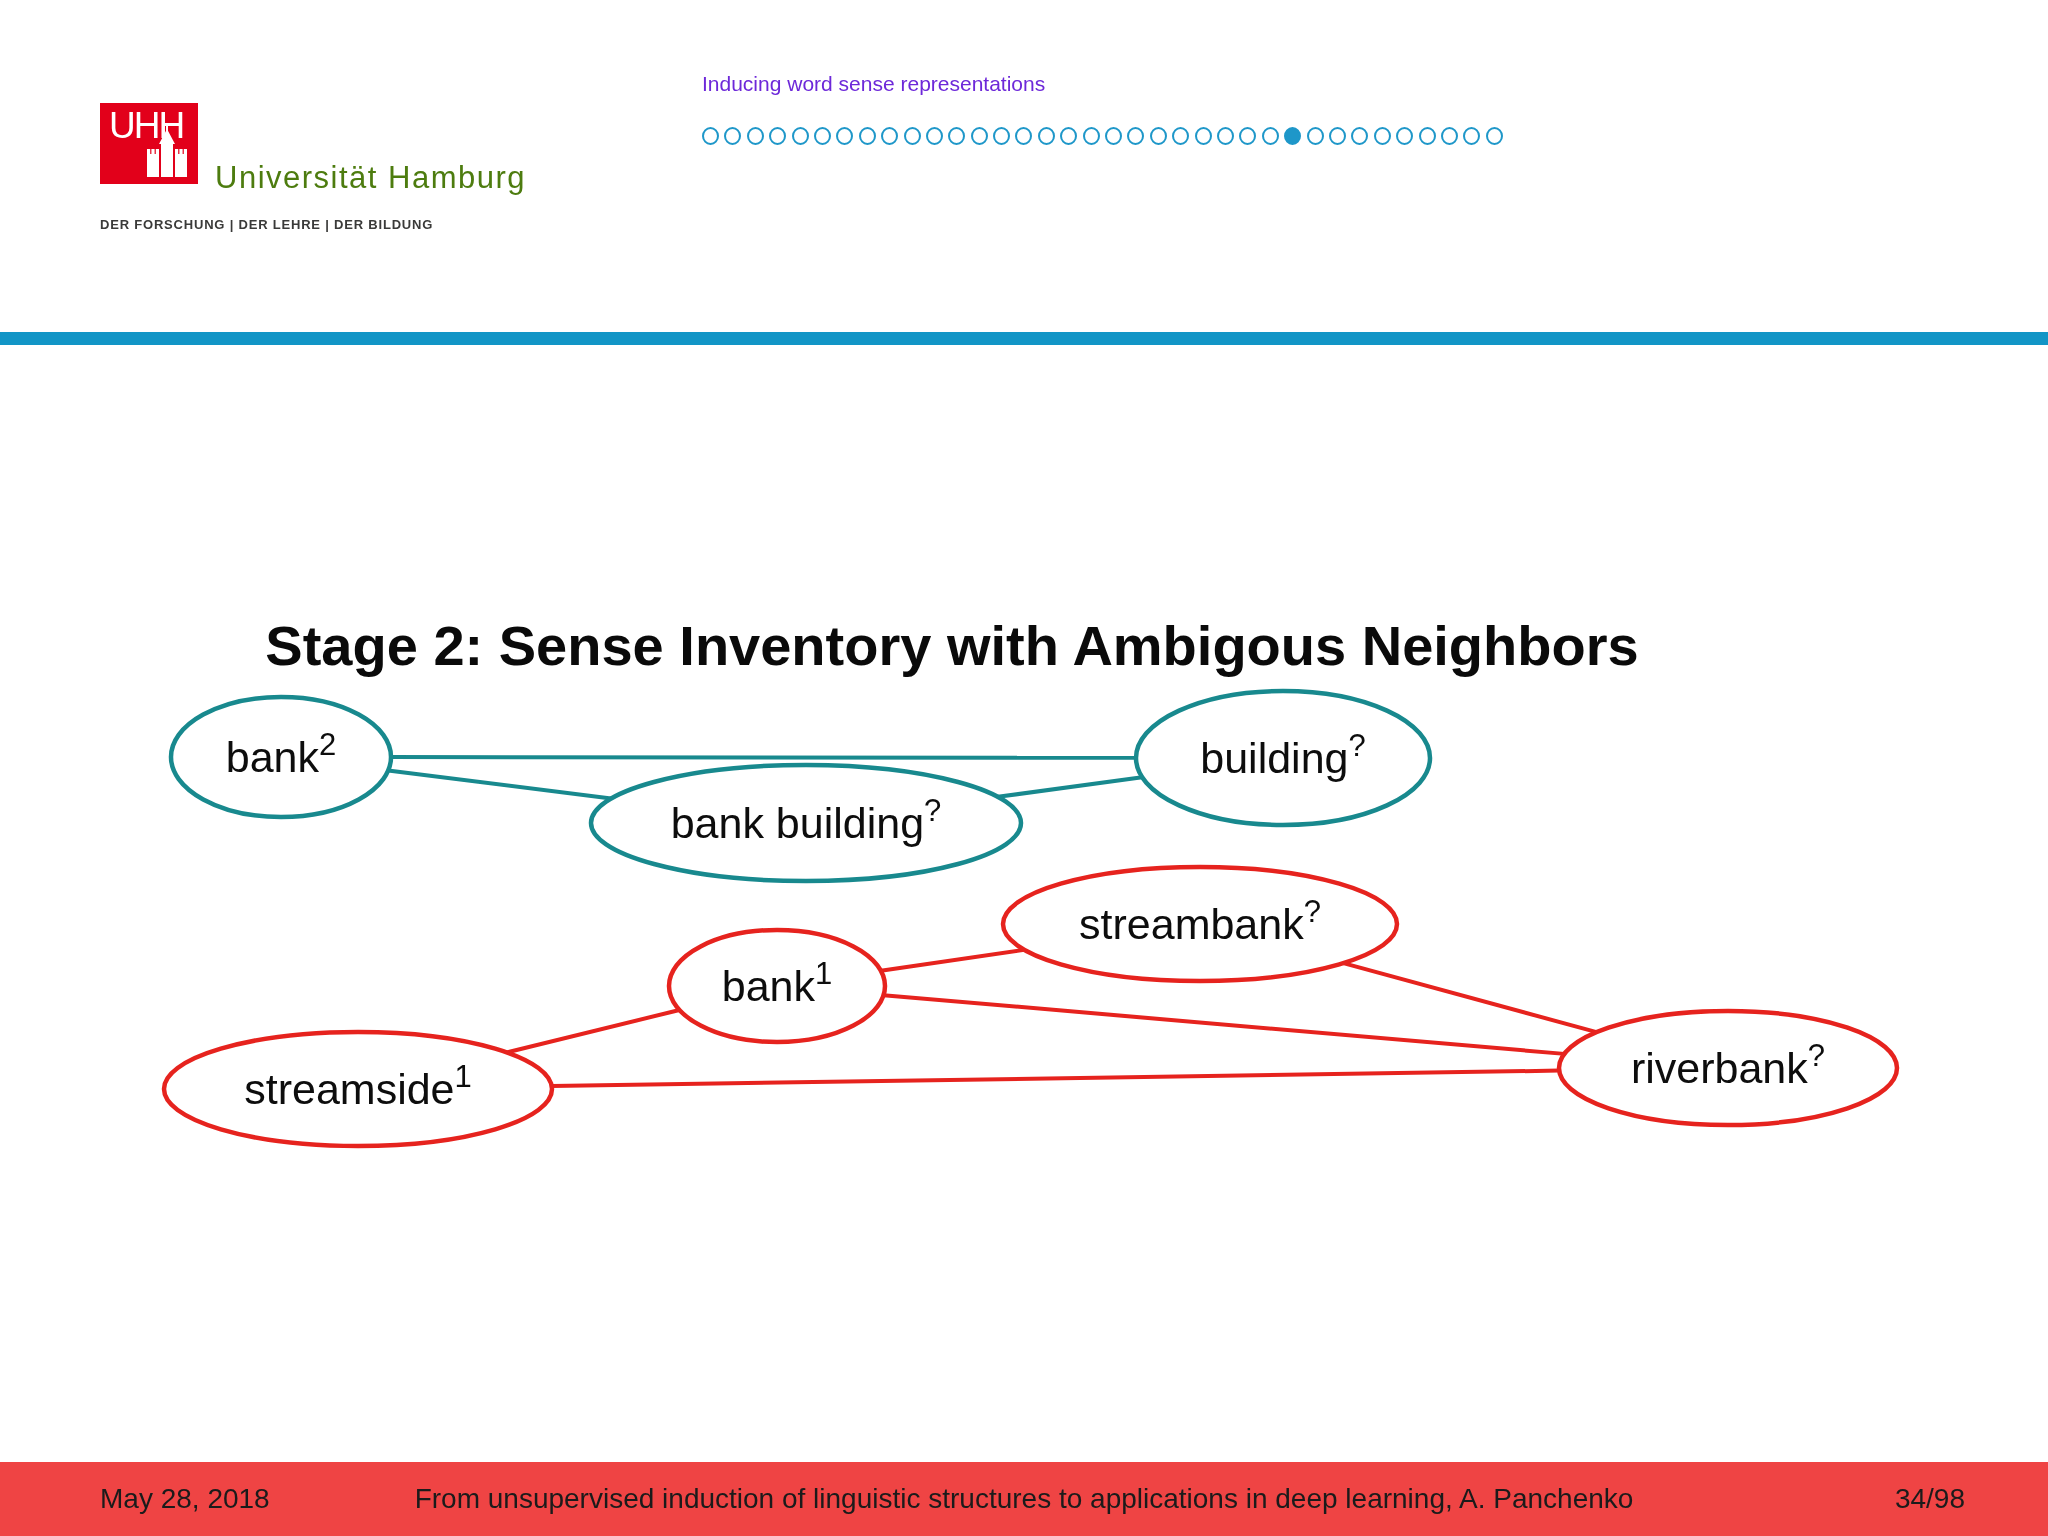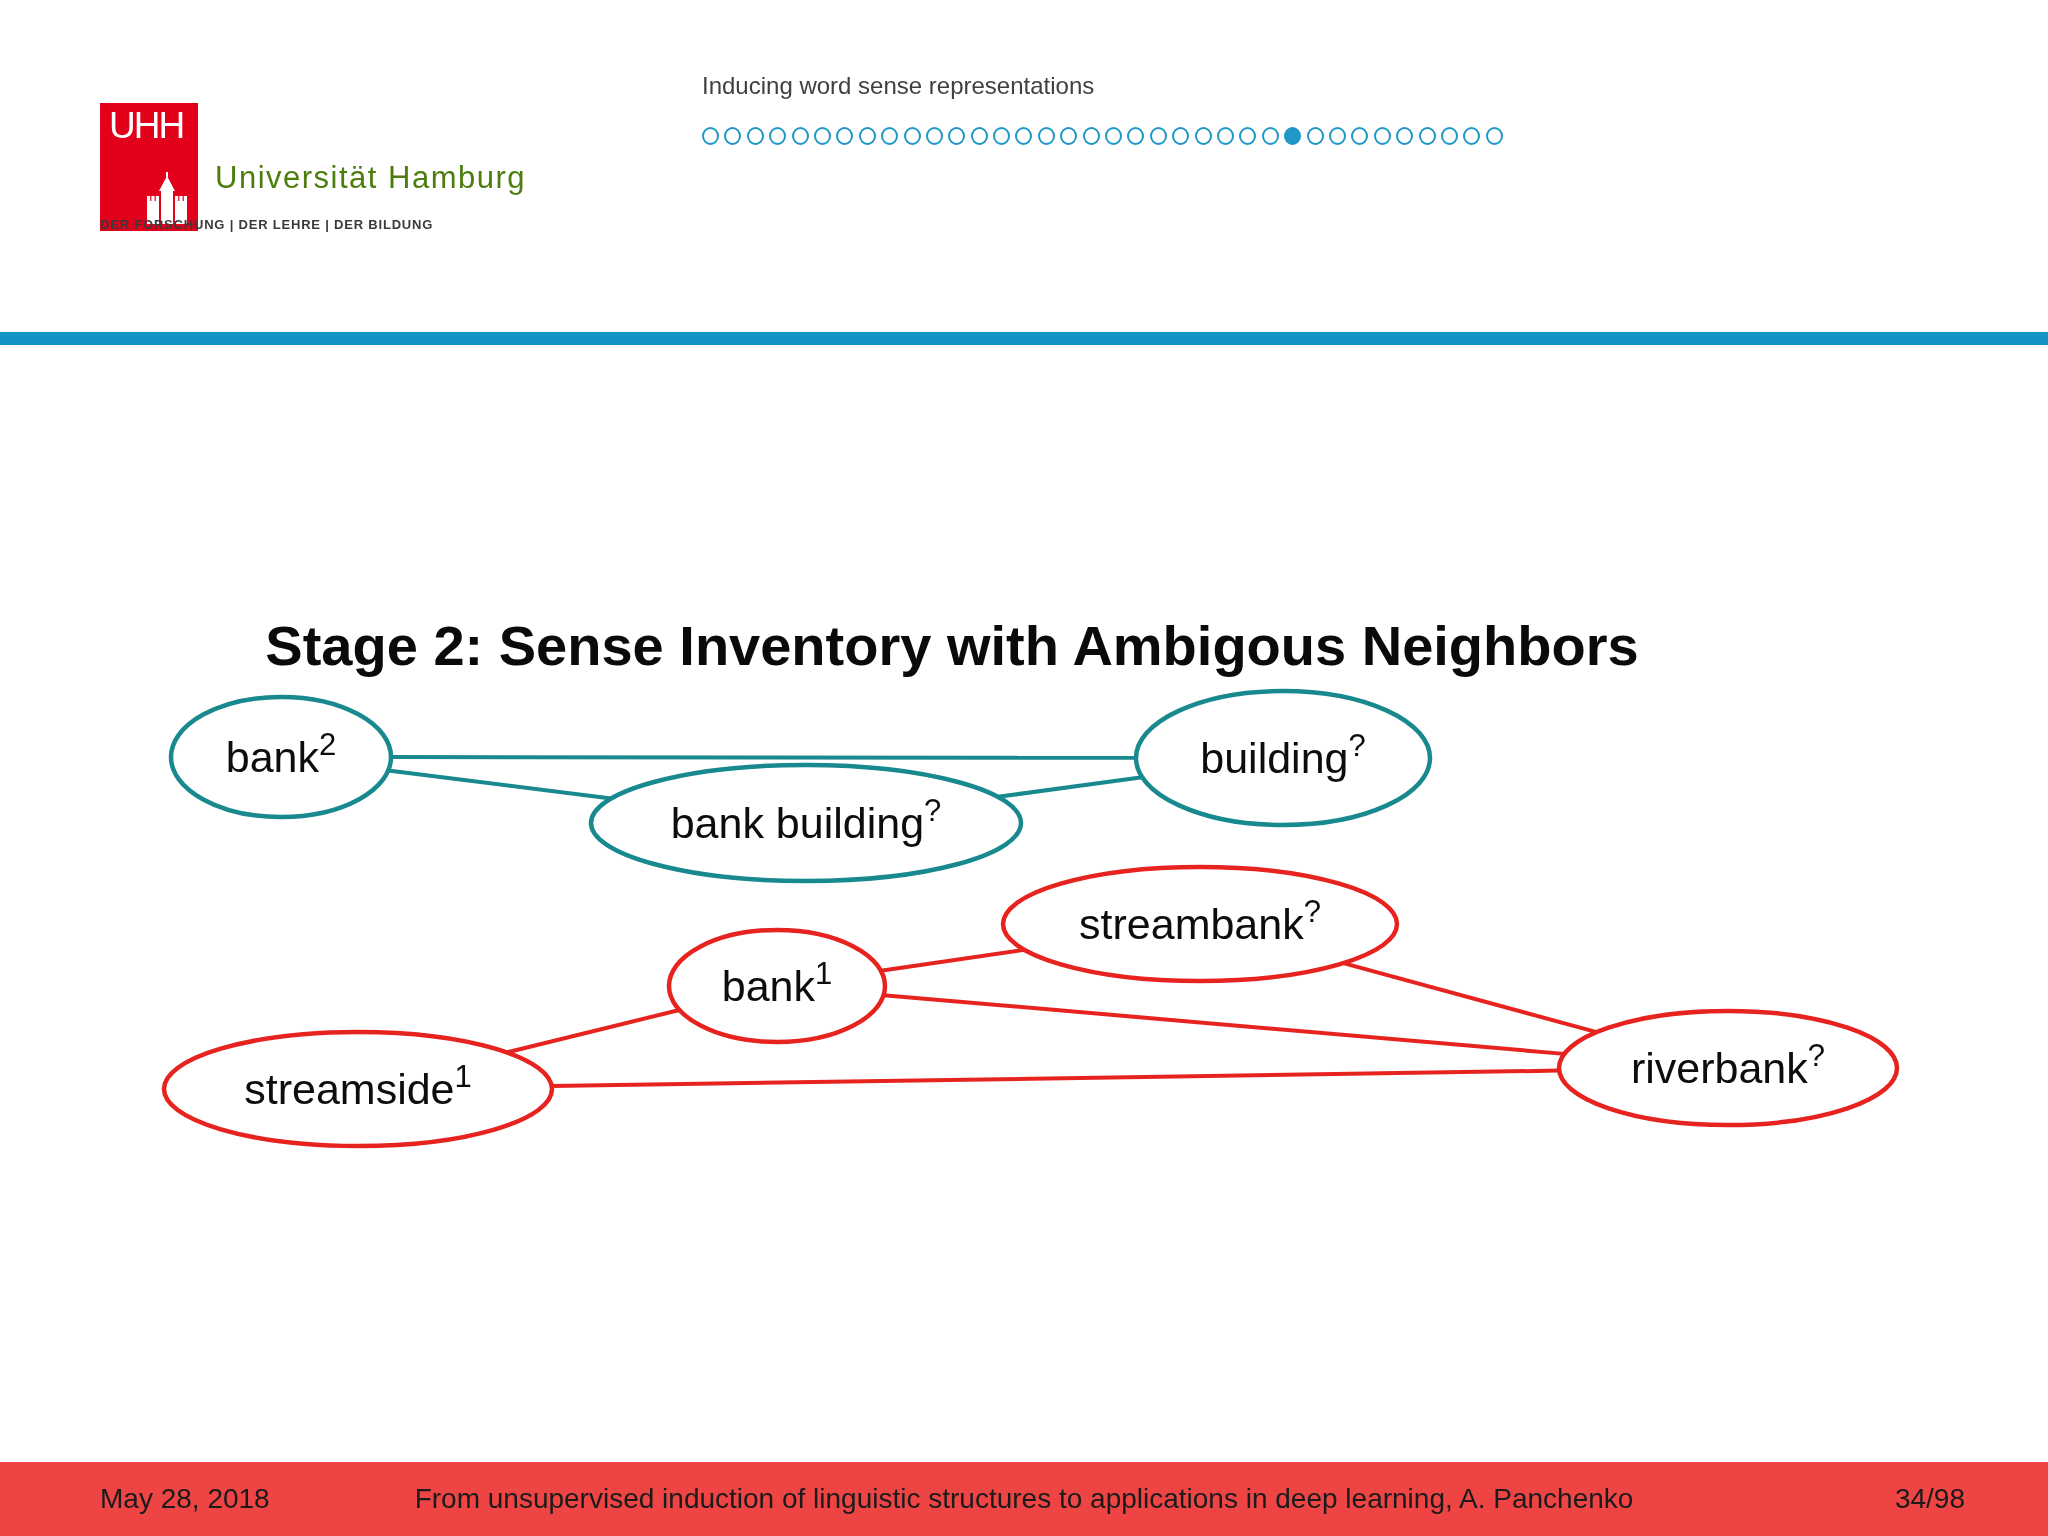--- a/index.html
+++ b/index.html
@@ -1,26 +1,26 @@
 <!DOCTYPE html>
 <html><head>
 <meta charset="utf-8">
 <style>
   html,body{margin:0;padding:0;background:#ffffff;}
   .slide{
     position:relative;width:2048px;height:1536px;background:#ffffff;overflow:hidden;
     font-family:"Liberation Sans","DejaVu Sans",sans-serif;
   }
   
-  .logo-square{position:absolute;left:100px;top:103px;width:98px;height:128px;background:#e2001a;}
+  .logo-square{position:absolute;left:100px;top:103px;width:98px;height:81px;background:#e2001a;}
   .logo-uhh{position:absolute;left:9px;top:2px;color:#fff;font-size:37px;font-weight:500;letter-spacing:-2px;}
   .castle{position:absolute;right:7px;bottom:5px;width:48px;height:54px;}
   .uni-name{position:absolute;left:215px;top:160px;font-size:31px;color:#4d7c0f;letter-spacing:1.5px;white-space:nowrap;}
   .uni-tagline{position:absolute;left:100px;top:217px;font-size:13px;font-weight:bold;color:#3a3a39;letter-spacing:0.8px;white-space:nowrap;}
-  .section-title{position:absolute;left:702px;top:72px;font-size:24px;color:#404040;white-space:nowrap;}
+  .section-title{position:absolute;left:702px;top:72px;font-size:21px;color:#6d28d9;white-space:nowrap;}
   .dots{position:absolute;left:702px;top:127px;display:flex;gap:5.4px;}
   .dot{width:17px;height:18px;box-sizing:border-box;border:2.6px solid #1e97c9;border-radius:50%;background:#fff;}
   .dot.active{background:#1e97c9;}
   .main-title{position:absolute;left:698px;top:150px;font-size:68px;color:#000;letter-spacing:-1px;white-space:nowrap;}
   .rule{position:absolute;left:0;top:332px;width:2048px;height:13px;background:#1295c6;}
   
   .diagram-svg{position:absolute;left:0;top:0;width:2048px;height:1536px;}
   .diag-title{font-size:56px;font-weight:bold;fill:#0a0a0a;}
   .node-ellipse{fill:#ffffff;stroke-width:4.5px;}
   .edge{stroke-width:4px;fill:none;}

